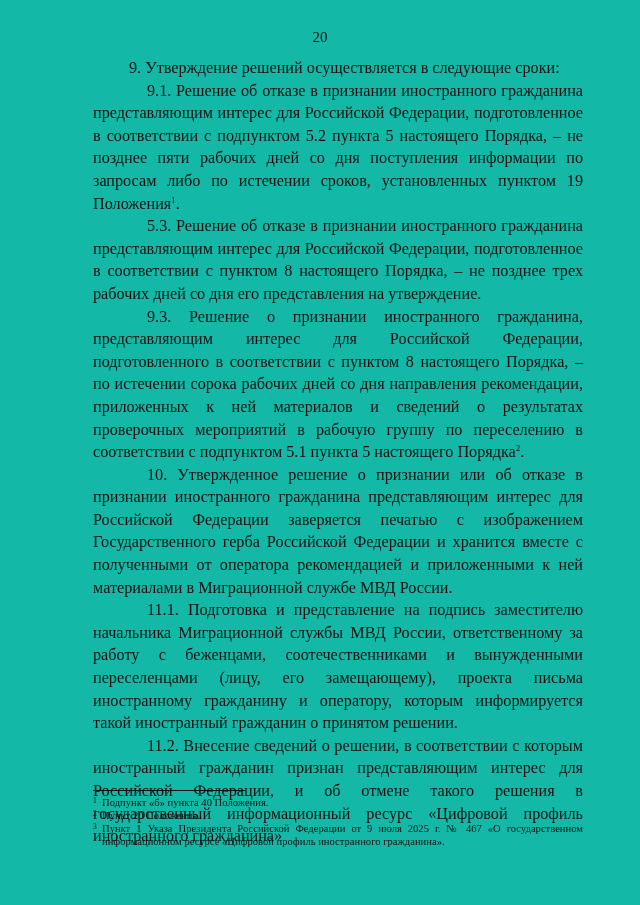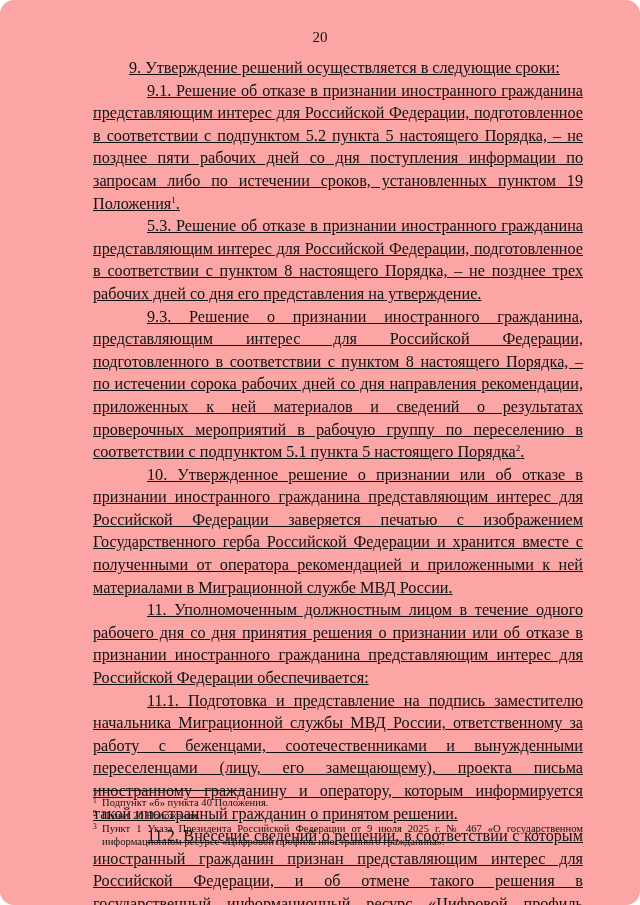--- a/index.html
+++ b/index.html
@@ -1,31 +1,30 @@
 <!DOCTYPE html>
 <html><head>
 <meta charset="utf-8">
 <style>
   html, body { margin: 0; padding: 0; background: #ffffff; }
   body { width: 640px; height: 905px; position: relative; overflow: hidden; }
   .page {
     position: absolute; left: 0; top: 0; width: 640px; height: 905px;
-    background: #fca5a5; color: #111111;
+    background: #14b8a6; color: #111111;
     font-family: "Liberation Serif", "DejaVu Serif", serif;
-    border-radius: 14px;
   }
   .page-number {
     position: absolute; top: 28px; left: 0; width: 640px; text-align: center;
     font-size: 15px; line-height: 18px;
   }
   .body-text {
     position: absolute; left: 93px; top: 57px; width: 490px;
     font-size: 16.2px; line-height: 22.6px;
   }
-  .para { margin: 0; text-align: justify; text-indent: 54px; text-decoration: underline; }
+  .para { margin: 0; text-align: justify; text-indent: 54px; }
   .para.first { text-indent: 36px; text-align: left; }
   sup { font-size: 9px; line-height: 0; vertical-align: 6px; }
   .fn-rule {
     position: absolute; left: 93px; top: 790px; width: 152px; height: 0;
     border-top: 1px solid #111111;
   }
   .footnotes {
     position: absolute; left: 93px; top: 796px; width: 490px;
     font-size: 10.6px; line-height: 13px;
   }
@@ -37,21 +36,20 @@
 
 <div class="page">
   <div class="page-number">20</div>
 
   <div class="body-text">
     <p class="para first"><span>9.  Утверждение решений осуществляется в следующие сроки:</span></p>
     <p class="para"><span>9.1. Решение об отказе в признании иностранного гражданина представляющим интерес для Российской Федерации, подготовленное в соответствии с подпунктом 5.2 пункта 5 настоящего Порядка, – не позднее пяти рабочих дней со дня поступления информации по запросам либо по истечении сроков, установленных пунктом 19 Положения</span><sup>1</sup><span>.</span></p>
     <p class="para"><span>5.3. Решение об отказе в признании иностранного гражданина представляющим интерес для Российской Федерации, подготовленное в соответствии с пунктом 8 настоящего Порядка, – не позднее трех рабочих дней со дня его представления на утверждение.</span></p>
     <p class="para"><span>9.3.  Решение о признании иностранного гражданина, представляющим интерес для Российской Федерации, подготовленного в соответствии с пунктом 8 настоящего Порядка, – по истечении сорока рабочих дней со дня направления рекомендации, приложенных к ней материалов и сведений о результатах проверочных мероприятий в рабочую группу по переселению в соответствии с подпунктом 5.1 пункта 5 настоящего Порядка</span><sup>2</sup><span>.</span></p>
     <p class="para"><span>10. Утвержденное решение о признании или об отказе в признании иностранного гражданина представляющим интерес для Российской Федерации заверяется печатью с изображением Государственного герба Российской Федерации и хранится вместе с полученными от оператора рекомендацией и приложенными к ней материалами в Миграционной службе МВД России.</span></p>
-    <p class="para"><span>11. Уполномоченным должностным лицом в течение одного рабочего дня со дня принятия решения о признании или об отказе в признании иностранного гражданина представляющим интерес для Российской Федерации обеспечивается:</span></p>
     <p class="para"><span>11.1.  Подготовка и представление на подпись заместителю начальника Миграционной службы МВД России, ответственному за работу с беженцами, соотечественниками и вынужденными переселенцами (лицу, его замещающему), проекта письма иностранному гражданину и оператору, которым информируется такой иностранный гражданин о принятом решении.</span></p>
     <p class="para"><span>11.2. Внесение сведений о решении, в соответствии с которым иностранный гражданин признан представляющим интерес для Российской Федерации, и об отмене такого решения в государственный информационный ресурс «Цифровой профиль иностранного гражданина»</span></p>
   </div>
 
   <div class="fn-rule"></div>
 
   <div class="footnotes">
     <p class="fn"><span class="fn-mark">1</span><span>Подпункт «б» пункта 40 Положения.</span></p>
     <p class="fn"><span class="fn-mark">2</span><span>Пункт 20 Положения.</span></p>
     <p class="fn"><span class="fn-mark">3</span><span>Пункт 1 Указа Президента Российской Федерации от 9 июля 2025 г. № 467 «О государственном информационном ресурсе «Цифровой профиль иностранного гражданина».</span></p>

